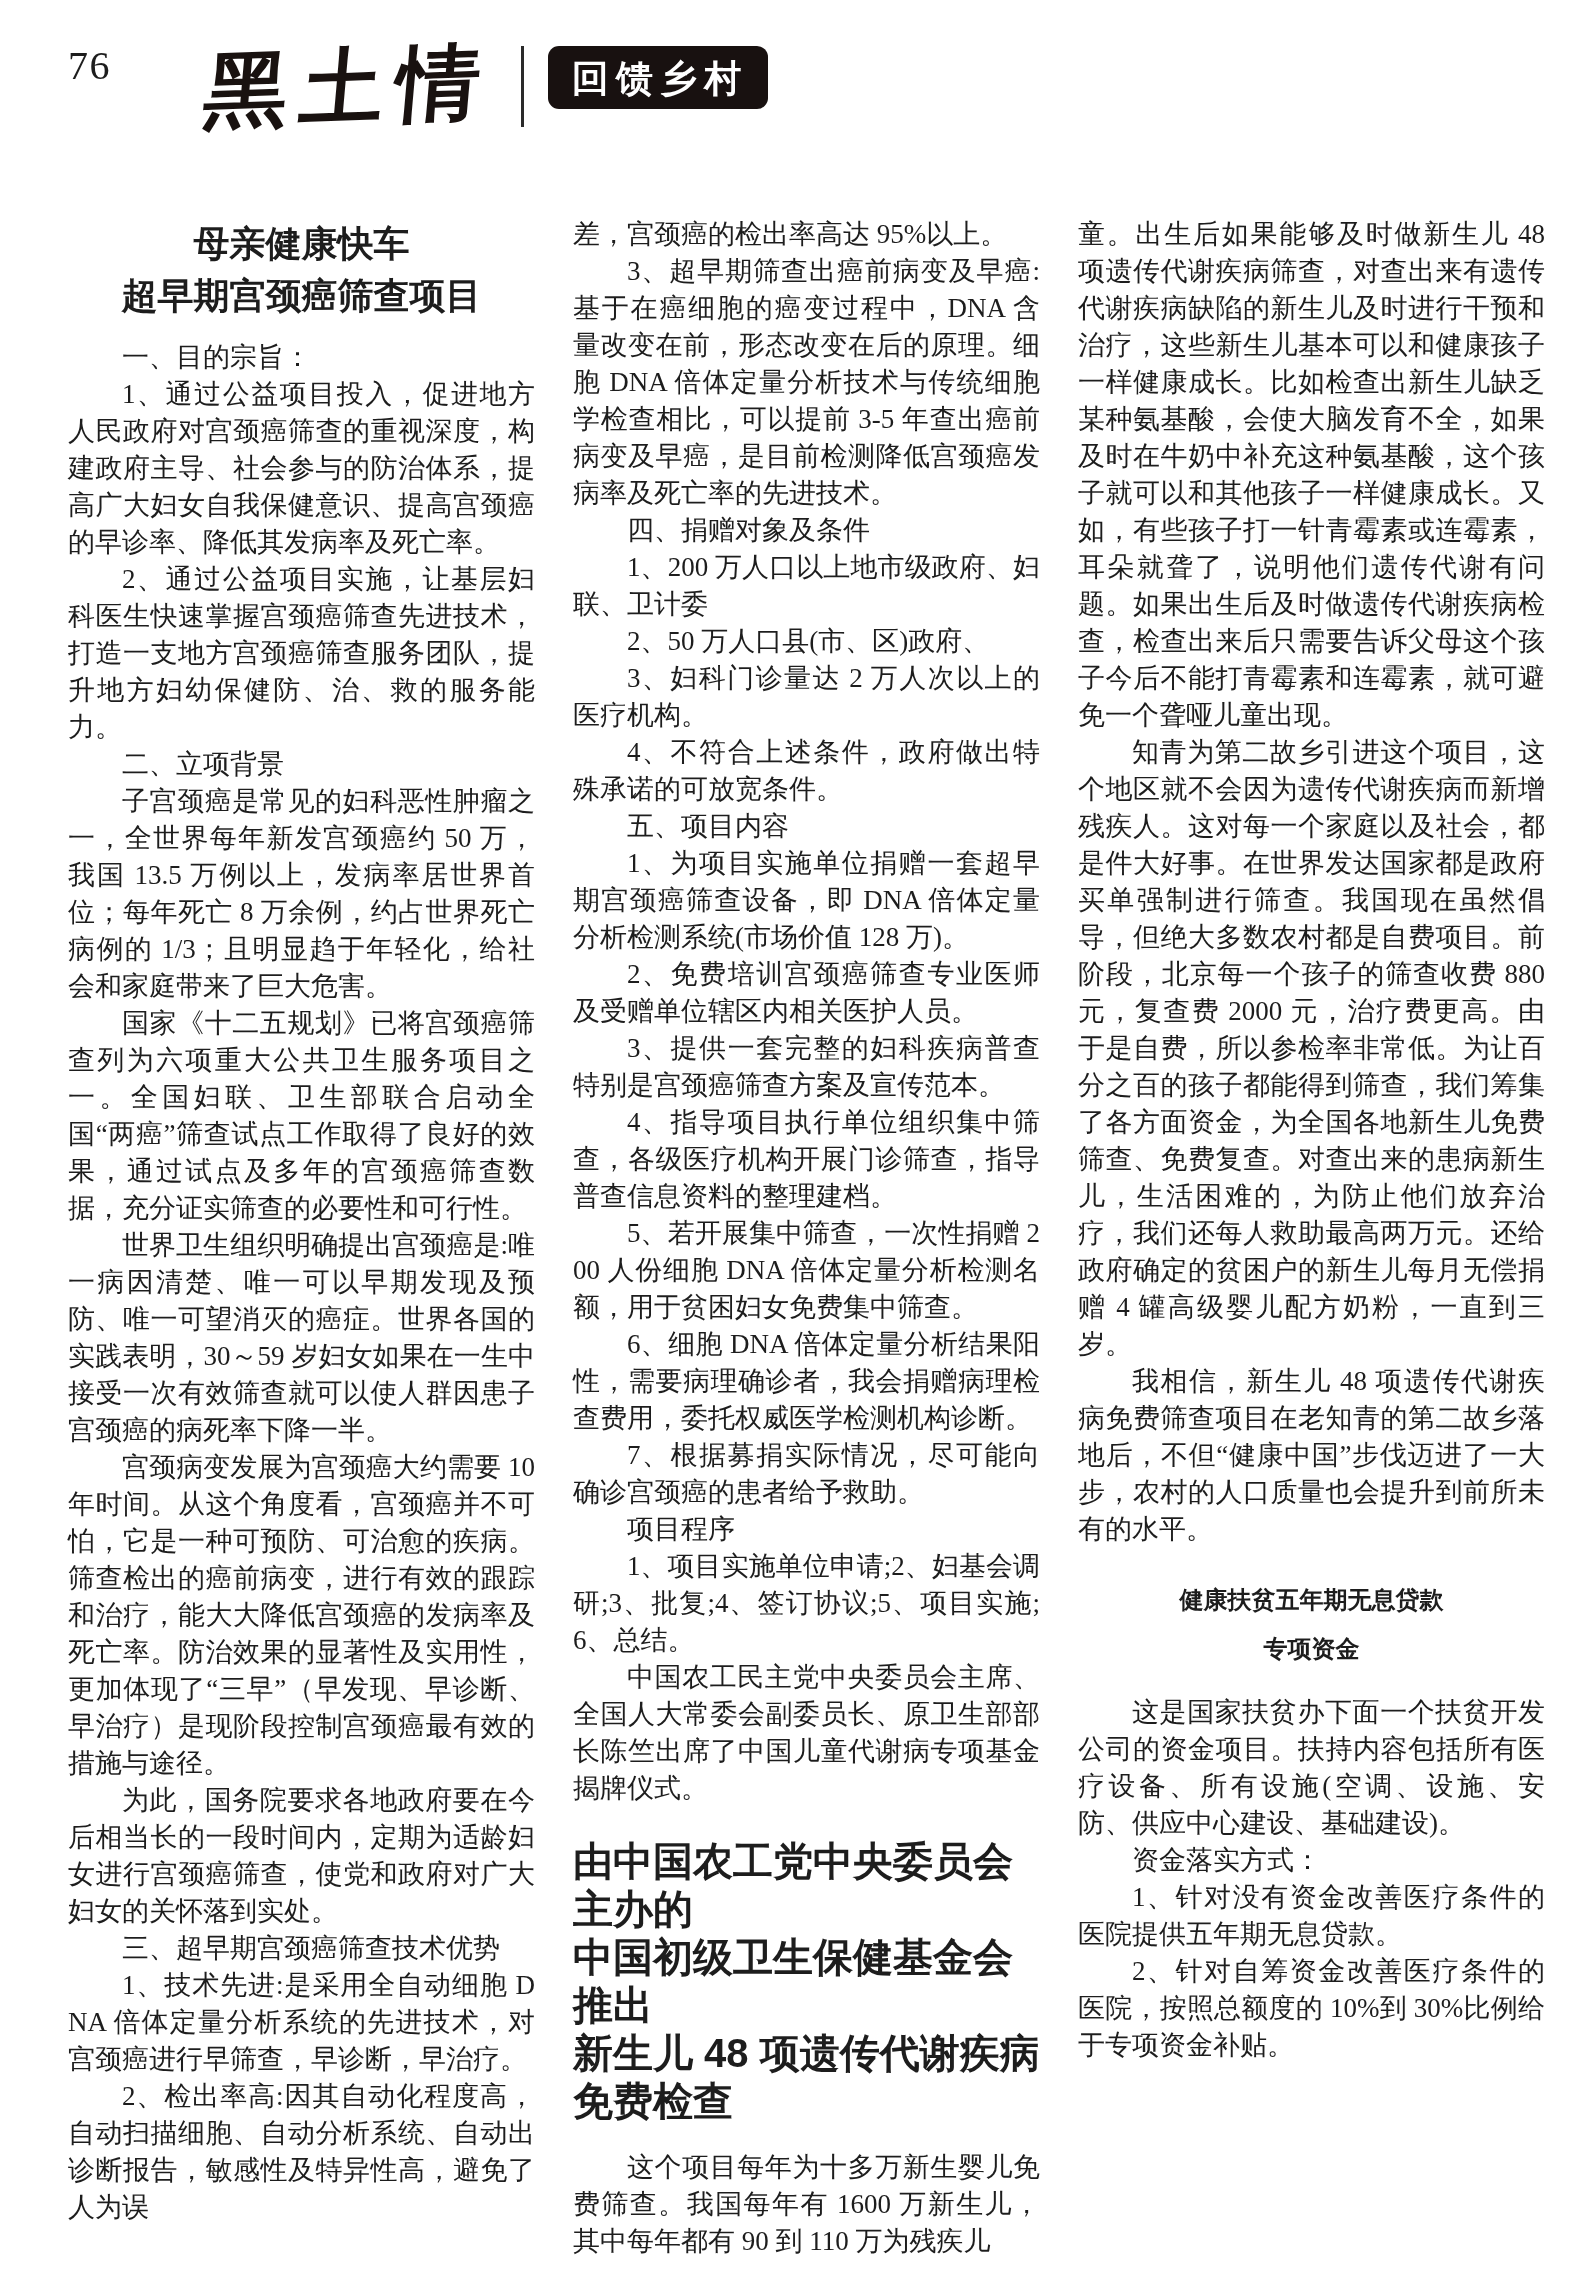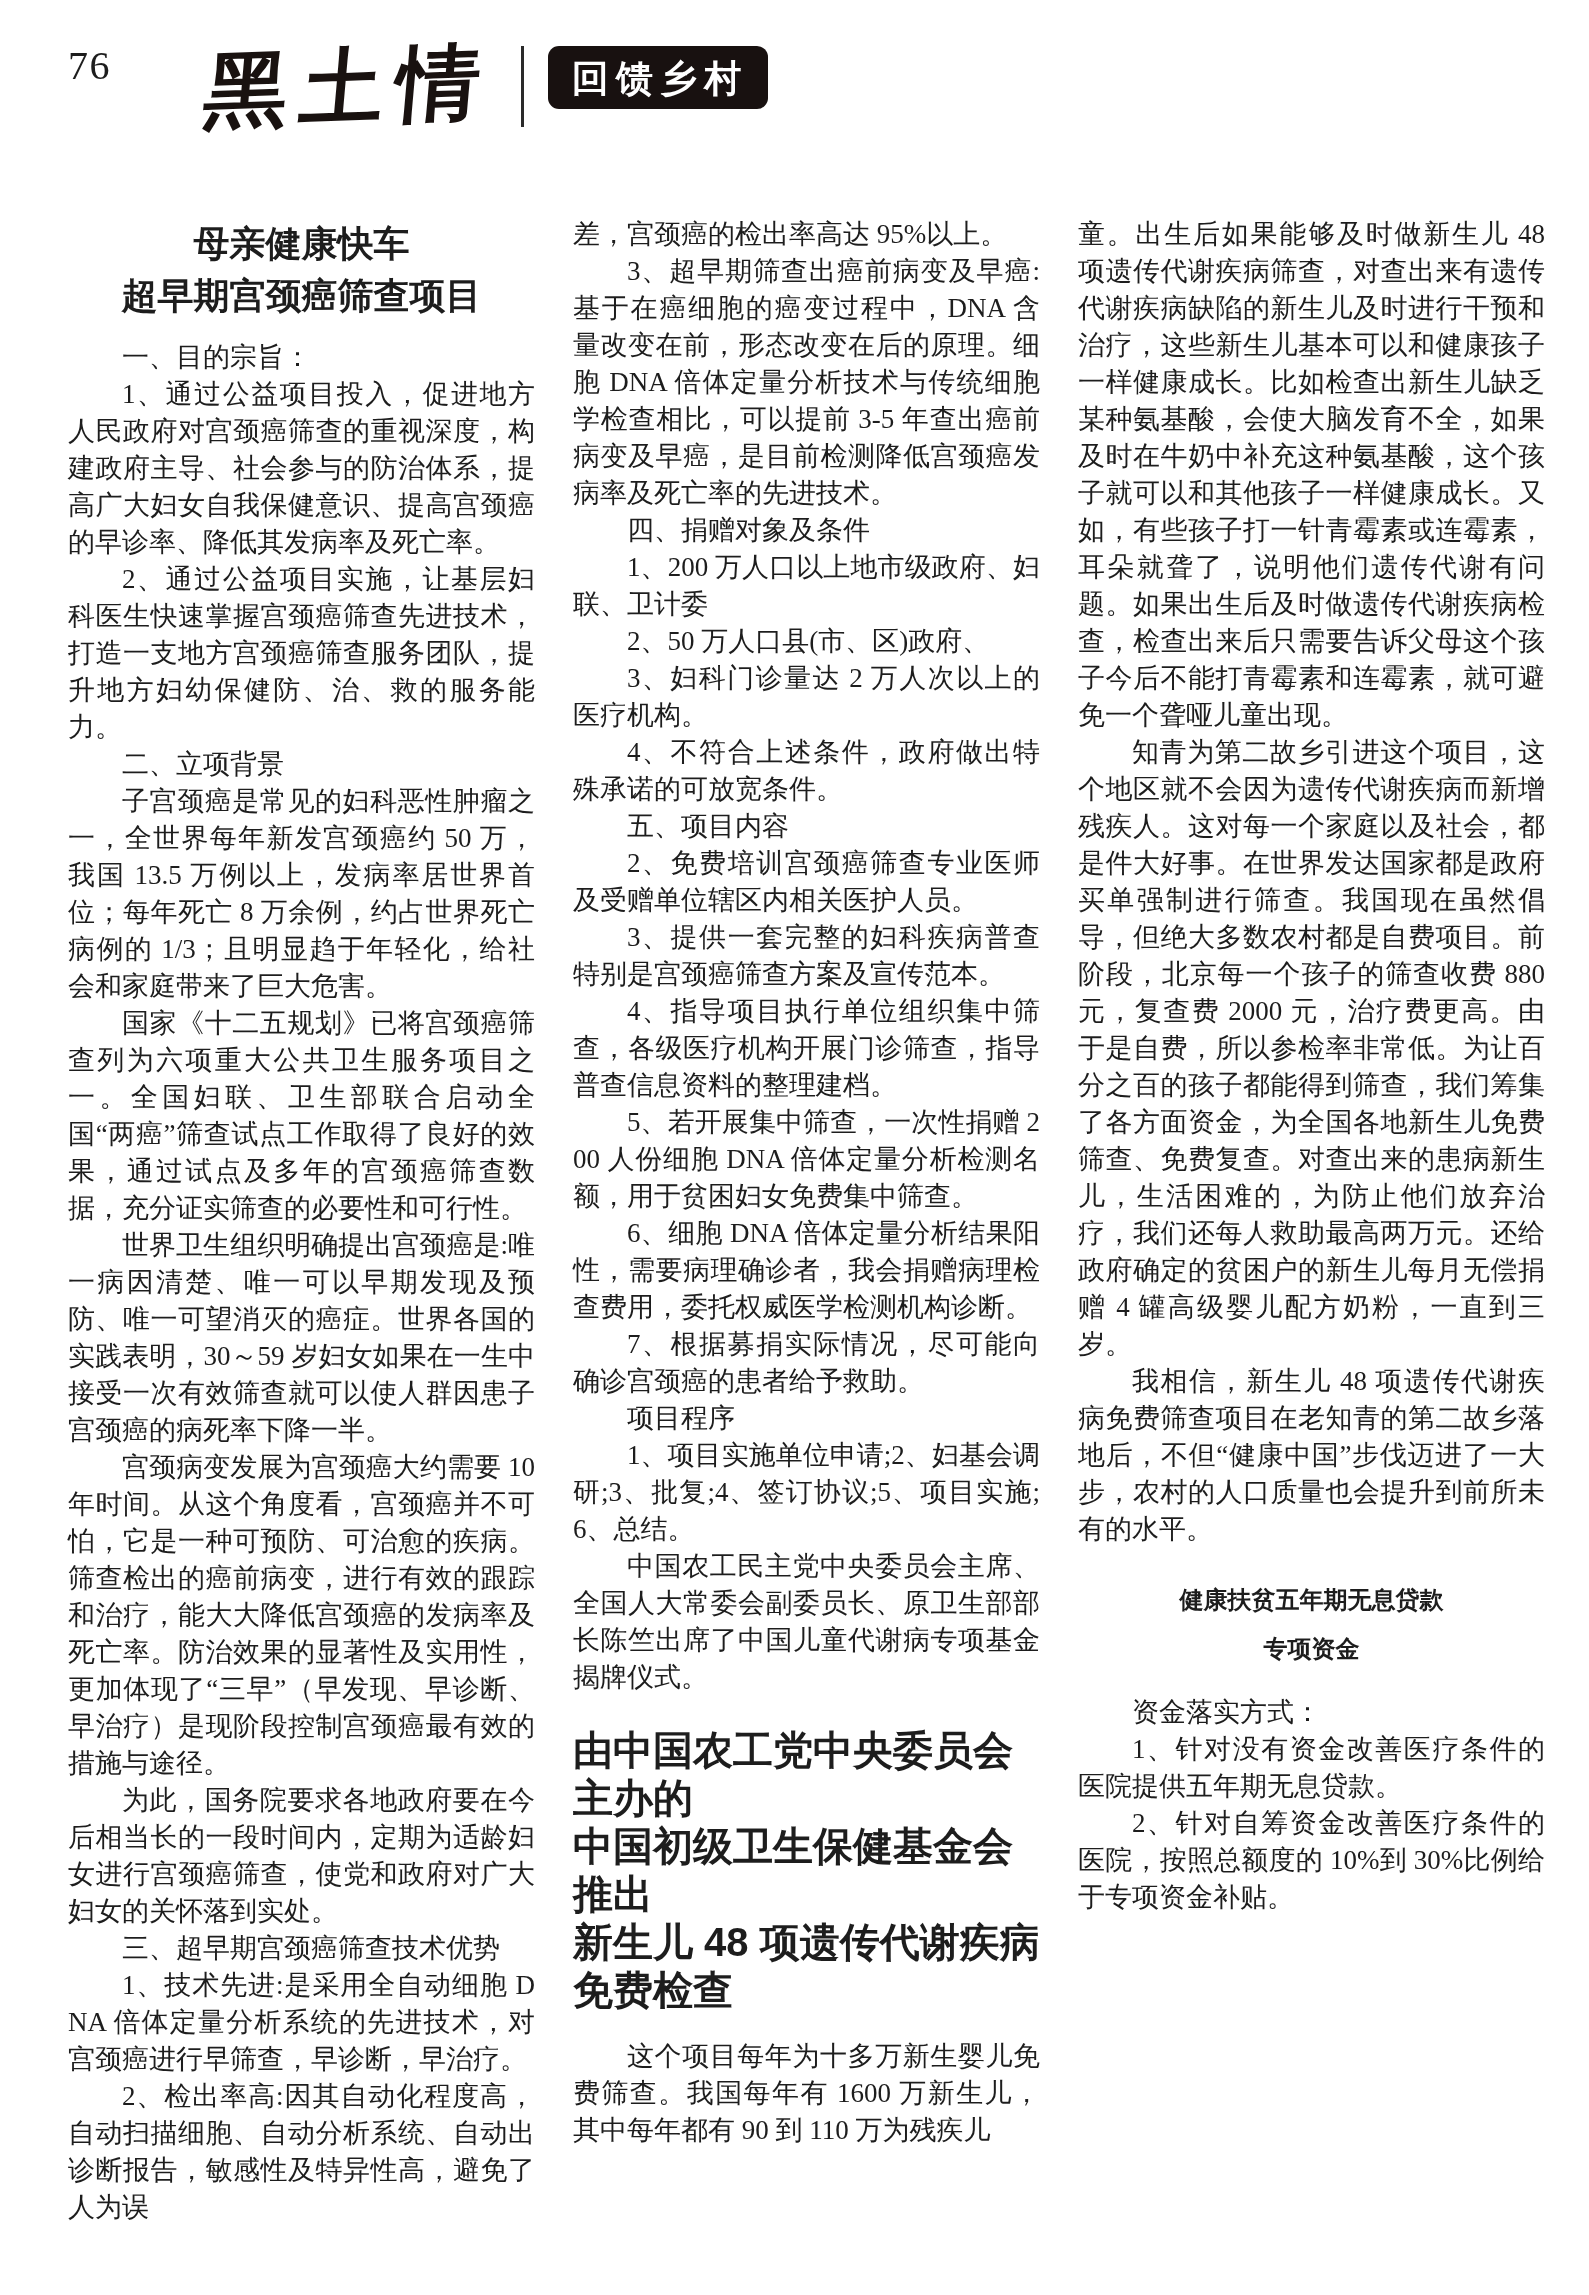--- a/index.html
+++ b/index.html
@@ -144,20 +144,21 @@
 
     <section class="col">
       <p class="para flow">差，宫颈癌的检出率高达 95%以上。</p>
       <p class="para">3、超早期筛查出癌前病变及早癌:基于在癌细胞的癌变过程中，DNA 含量改变在前，形态改变在后的原理。细胞 DNA 倍体定量分析技术与传统细胞学检查相比，可以提前 3-5 年查出癌前病变及早癌，是目前检测降低宫颈癌发病率及死亡率的先进技术。</p>
       <p class="para">四、捐赠对象及条件</p>
       <p class="para">1、200 万人口以上地市级政府、妇联、卫计委</p>
       <p class="para">2、50 万人口县(市、区)政府、</p>
       <p class="para">3、妇科门诊量达 2 万人次以上的医疗机构。</p>
       <p class="para">4、不符合上述条件，政府做出特殊承诺的可放宽条件。</p>
       <p class="para">五、项目内容</p>
+      <p class="para">1、为项目实施单位捐赠一套超早期宫颈癌筛查设备，即 DNA 倍体定量分析检测系统(市场价值 128 万)。</p>
       <p class="para">2、免费培训宫颈癌筛查专业医师及受赠单位辖区内相关医护人员。</p>
       <p class="para">3、提供一套完整的妇科疾病普查特别是宫颈癌筛查方案及宣传范本。</p>
       <p class="para">4、指导项目执行单位组织集中筛查，各级医疗机构开展门诊筛查，指导普查信息资料的整理建档。</p>
       <p class="para">5、若开展集中筛查，一次性捐赠 200 人份细胞 DNA 倍体定量分析检测名额，用于贫困妇女免费集中筛查。</p>
       <p class="para">6、细胞 DNA 倍体定量分析结果阳性，需要病理确诊者，我会捐赠病理检查费用，委托权威医学检测机构诊断。</p>
       <p class="para">7、根据募捐实际情况，尽可能向确诊宫颈癌的患者给予救助。</p>
       <p class="para">项目程序</p>
       <p class="para">1、项目实施单位申请;2、妇基会调研;3、批复;4、签订协议;5、项目实施;6、总结。</p>
       <p class="para">中国农工民主党中央委员会主席、全国人大常委会副委员长、原卫生部部长陈竺出席了中国儿童代谢病专项基金揭牌仪式。</p>
       <h2 class="a2-title">
@@ -169,20 +170,21 @@
     </section>
 
     <section class="col">
       <p class="para flow">童。出生后如果能够及时做新生儿 48 项遗传代谢疾病筛查，对查出来有遗传代谢疾病缺陷的新生儿及时进行干预和治疗，这些新生儿基本可以和健康孩子一样健康成长。比如检查出新生儿缺乏某种氨基酸，会使大脑发育不全，如果及时在牛奶中补充这种氨基酸，这个孩子就可以和其他孩子一样健康成长。又如，有些孩子打一针青霉素或连霉素，耳朵就聋了，说明他们遗传代谢有问题。如果出生后及时做遗传代谢疾病检查，检查出来后只需要告诉父母这个孩子今后不能打青霉素和连霉素，就可避免一个聋哑儿童出现。</p>
       <p class="para">知青为第二故乡引进这个项目，这个地区就不会因为遗传代谢疾病而新增残疾人。这对每一个家庭以及社会，都是件大好事。在世界发达国家都是政府买单强制进行筛查。我国现在虽然倡导，但绝大多数农村都是自费项目。前阶段，北京每一个孩子的筛查收费 880 元，复查费 2000 元，治疗费更高。由于是自费，所以参检率非常低。为让百分之百的孩子都能得到筛查，我们筹集了各方面资金，为全国各地新生儿免费筛查、免费复查。对查出来的患病新生儿，生活困难的，为防止他们放弃治疗，我们还每人救助最高两万元。还给政府确定的贫困户的新生儿每月无偿捐赠 4 罐高级婴儿配方奶粉，一直到三岁。</p>
       <p class="para">我相信，新生儿 48 项遗传代谢疾病免费筛查项目在老知青的第二故乡落地后，不但“健康中国”步伐迈进了一大步，农村的人口质量也会提升到前所未有的水平。</p>
       <h2 class="a3-title">
         <span class="tline">健康扶贫五年期无息贷款</span>
         <span class="tline">专项资金</span>
       </h2>
+      <p class="para">这是国家扶贫办下面一个扶贫开发公司的资金项目。扶持内容包括所有医疗设备、所有设施(空调、设施、安防、供应中心建设、基础建设)。</p>
       <p class="para">资金落实方式：</p>
       <p class="para">1、针对没有资金改善医疗条件的医院提供五年期无息贷款。</p>
       <p class="para">2、针对自筹资金改善医疗条件的医院，按照总额度的 10%到 30%比例给于专项资金补贴。</p>
     </section>
 
   </main>
 </div>
 
 
 </body></html>

